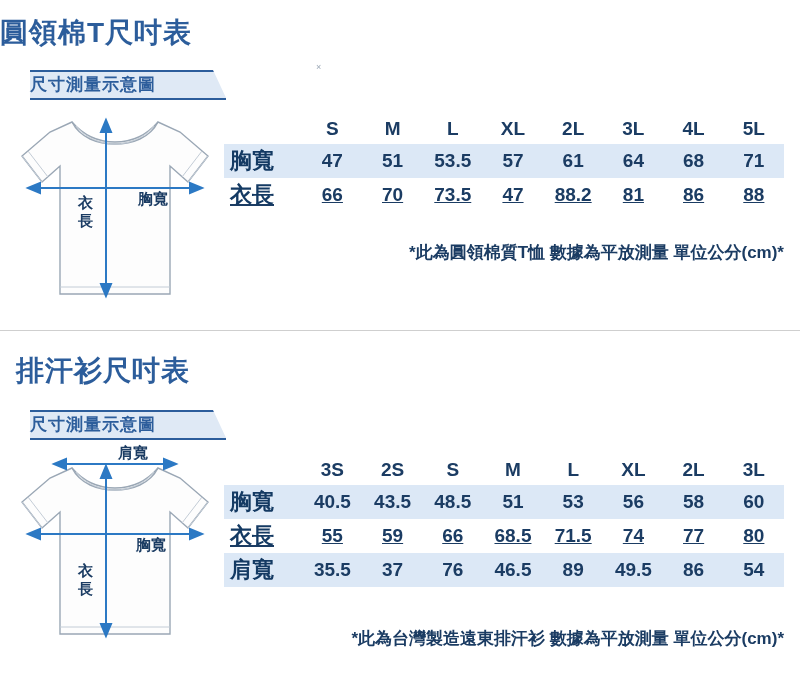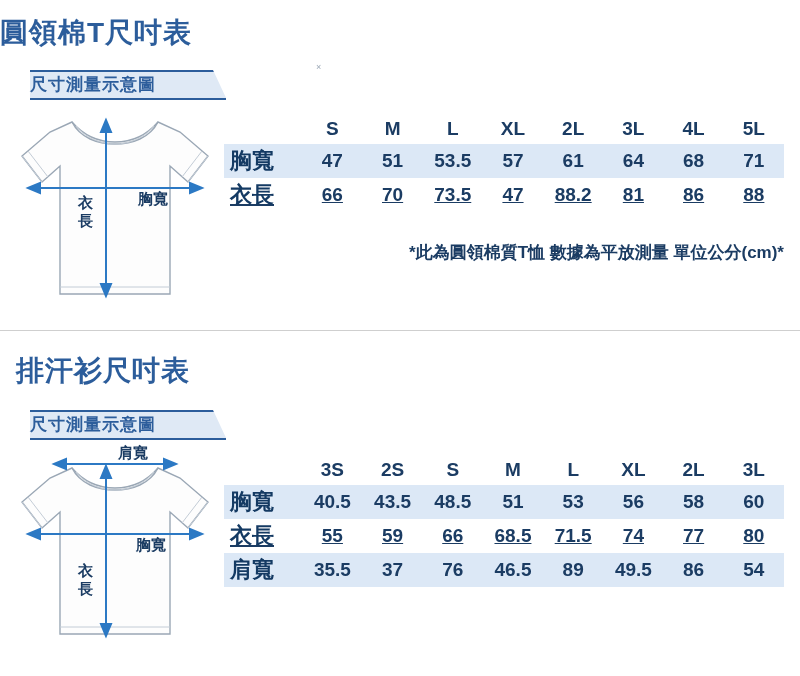--- a/index.html
+++ b/index.html
@@ -339,14 +339,17 @@
         <td>76</td>
         <td>46.5</td>
         <td>89</td>
         <td>49.5</td>
         <td>86</td>
         <td>54</td>
       </tr>
     </tbody>
   </table>
 
+  <div class="notes" id="notes-2">
+    <div>*此為台灣製造遠東排汗衫 數據為平放測量 單位公分(cm)*</div>
+  </div>
 
 </div>
 
 </body></html>

